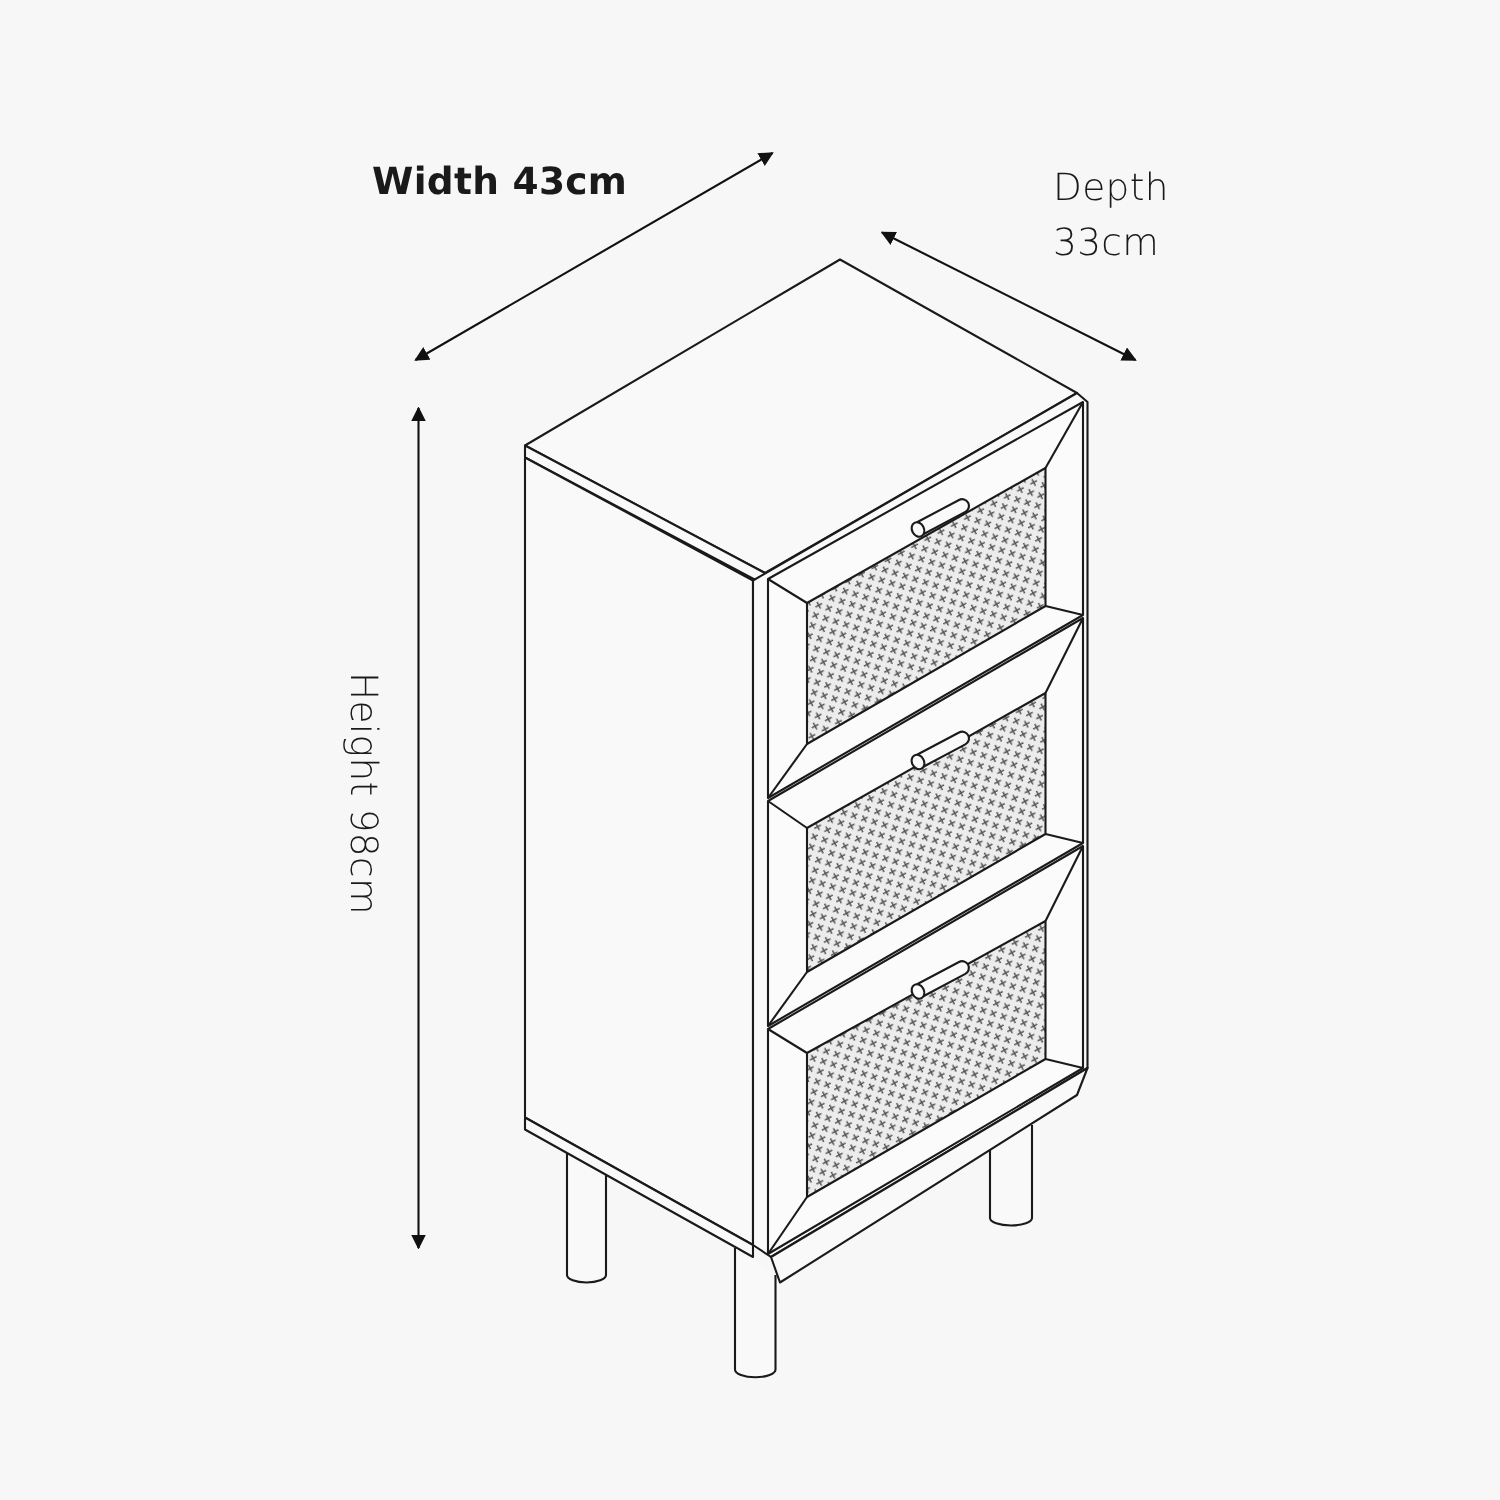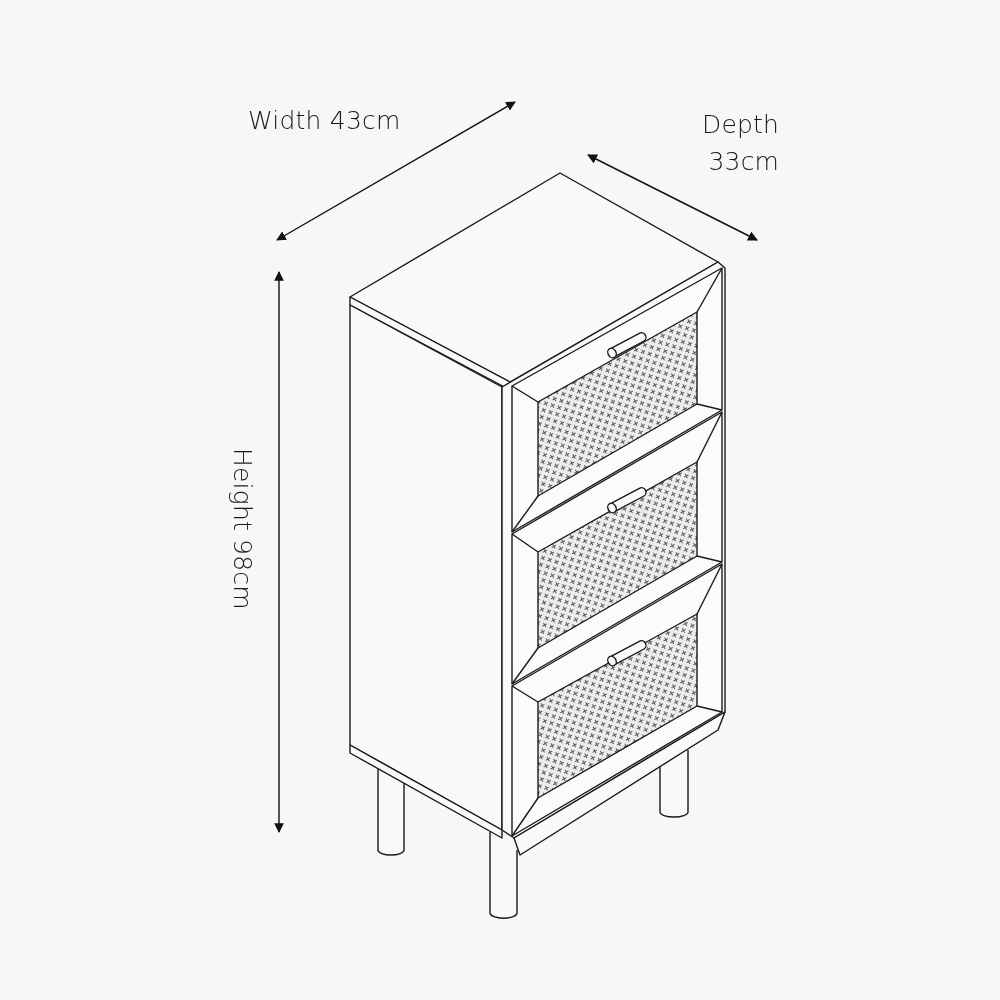--- a/index.html
+++ b/index.html
@@ -1,20 +1,20 @@
 <!DOCTYPE html>
 <html><head>
 <meta charset="utf-8">
 <style>
   html, body { margin: 0; padding: 0; background: #f7f7f7; }
   body { width: 1000px; height: 1000px; position: relative; overflow: hidden; font-family: "DejaVu Sans", sans-serif; }
   .canvas { position: absolute; left: 0; top: 0; width: 1000px; height: 1000px; }
   .label { position: absolute; color: #1a1a1a; font-family: "DejaVu Sans", sans-serif; font-weight: 300; font-size: 25px; letter-spacing: 0.2px; white-space: nowrap; }
-  .width-label { left: 248px; top: 106px; }
-  .depth-label { left: 702px; top: 106px; text-align: right; line-height: 37px; }
+  .width-label { left: 248px; top: 106px; font-weight: bold; }
+  .depth-label { left: 702px; top: 106px; text-align: left; line-height: 37px; }
   .height-label { left: 257px; top: 448px; transform-origin: 0 0; transform: rotate(90deg); }
 </style>
 </head>
 <body>
 
 <svg class="canvas" viewBox="0 0 1000 1000" xmlns="http://www.w3.org/2000/svg">
   <defs>
     <pattern id="rattan" width="10" height="10" patternUnits="userSpaceOnUse" patternTransform="rotate(-28)">
       <rect width="10" height="10" fill="#ececec"></rect>
       <path d="M0 2.5 H5 M5 7.5 H10 M2.5 0 V5 M7.5 5 V10" stroke="#555" stroke-width="1"></path>

